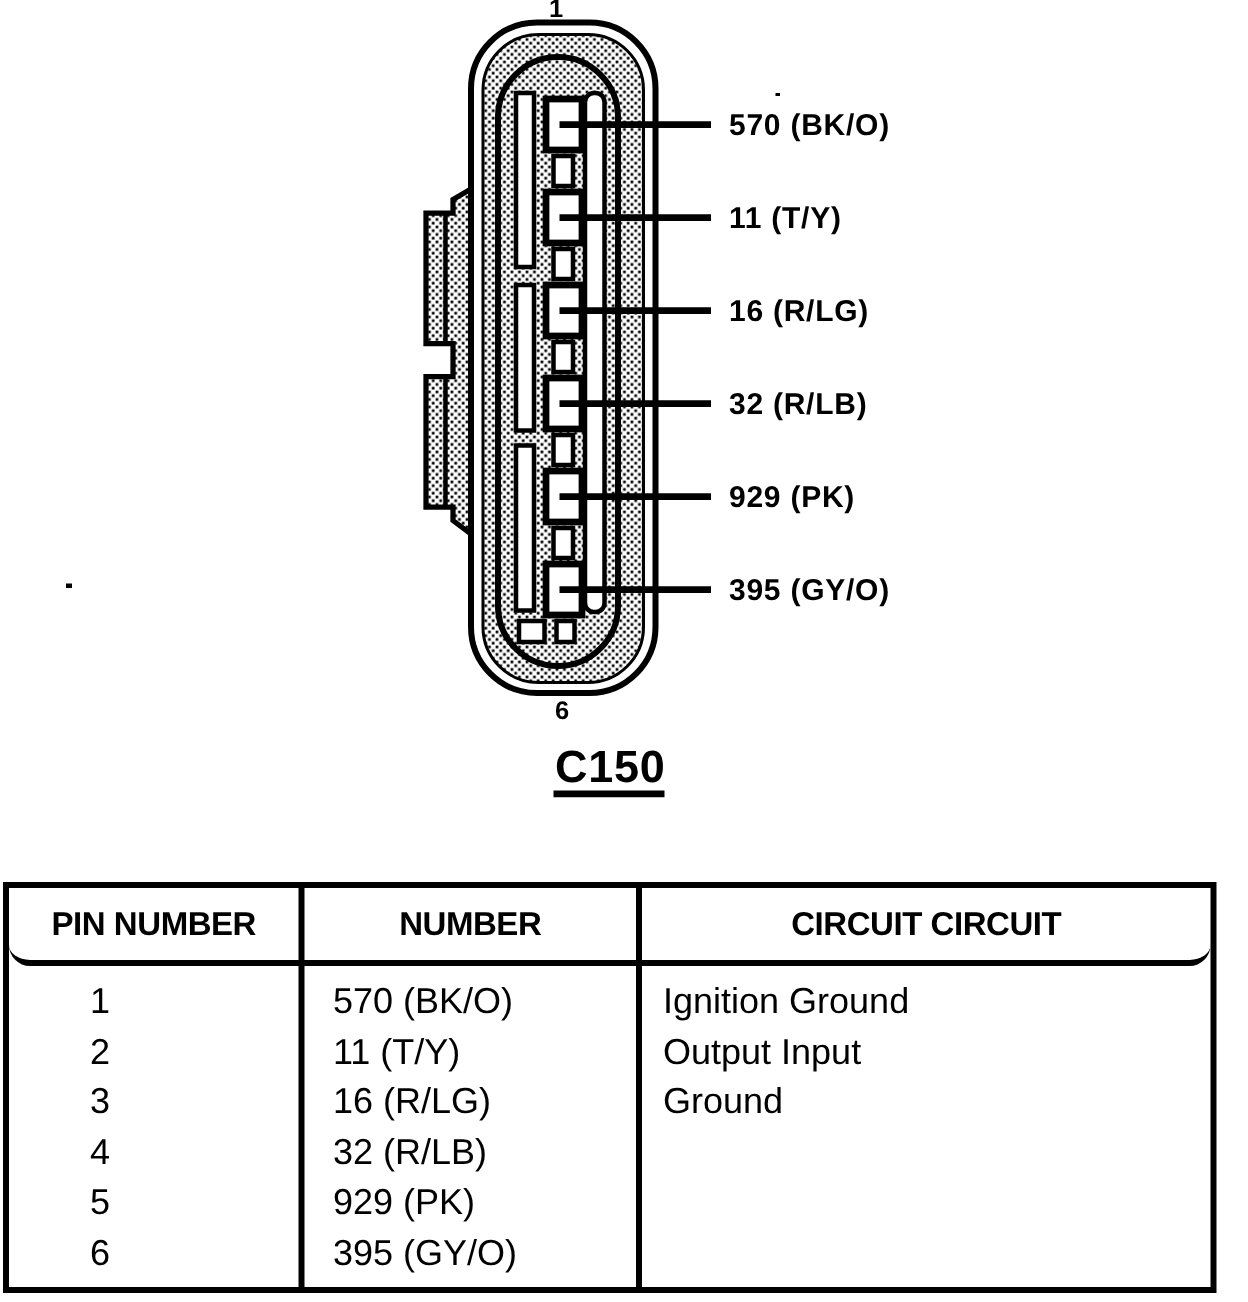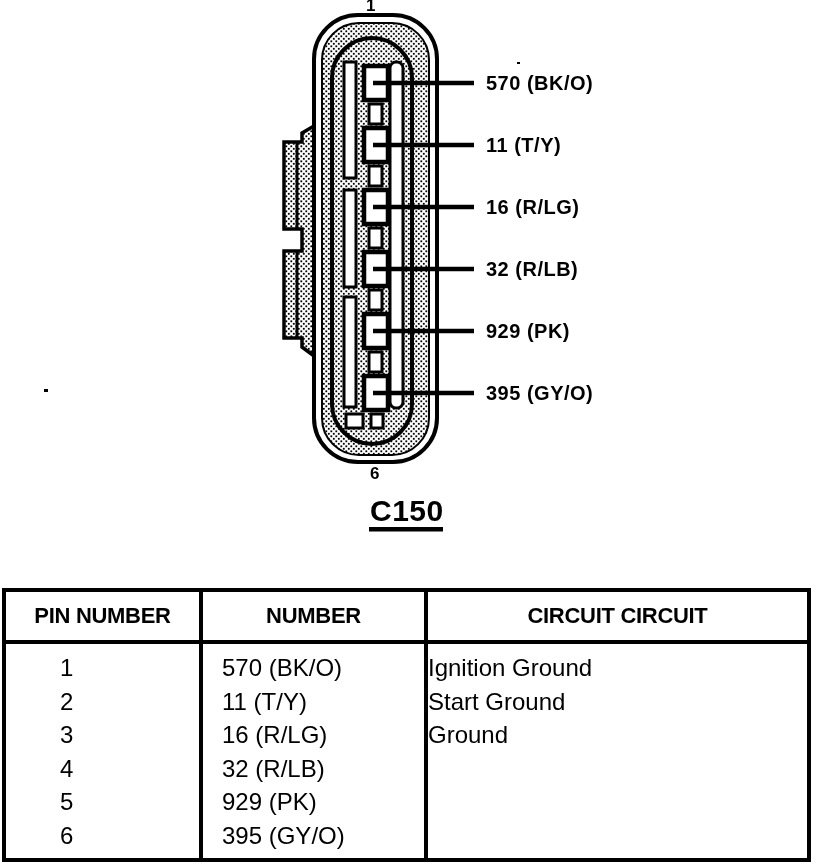--- a/index.html
+++ b/index.html
@@ -10,34 +10,34 @@
   .connector-svg{position:absolute;left:0;top:0;}
   .svg-label{font-family:"Liberation Sans",sans-serif;font-weight:bold;fill:#000;}
   .pin-wire-label{font-size:20px;letter-spacing:.5px;}
   .pin-index{font-size:17px;}
   .connector-id{font-size:30px;letter-spacing:.5px;}
 
   .pin-table{
     position:absolute;left:2px;top:588px;width:801px;
     border:4px solid #000;background:#fff;
   }
-  .t-head{display:grid;grid-template-columns:197px 225px 1fr;border-bottom:4px solid #000;}
+  .t-head{display:grid;grid-template-columns:197px 225px 1fr;border-bottom:4px solid #000;border-radius:14px;}
   .t-head .th{
     height:48px;line-height:48px;text-align:center;
     font-weight:bold;font-size:22px;letter-spacing:-0.3px;
     border-right:4px solid #000;white-space:nowrap;overflow:hidden;
   }
   .t-head .th:last-child{border-right:none;}
   .t-body{display:grid;grid-template-columns:197px 225px 1fr;height:214px;}
   .t-body .td{border-right:4px solid #000;padding-top:7px;font-size:24px;}
   .t-body .td:last-child{border-right:none;}
   .t-body .ln{line-height:33.5px;white-space:nowrap;}
   .col-pin .ln{padding-left:54px;}
   .col-circuit .ln{padding-left:19px;}
-  .col-function .ln{}
+  .col-function .ln{padding-left:14px;}
 
   .speck{position:absolute;background:#000;}
 </style>
 </head>
 <body>
 
 <div class="page">
 
   <svg class="connector-svg" width="832" height="560" viewBox="0 0 832 560">
     <defs>
@@ -133,19 +133,19 @@
       <div class="td col-circuit">
         <div class="ln">570 (BK/O)</div>
         <div class="ln">11 (T/Y)</div>
         <div class="ln">16 (R/LG)</div>
         <div class="ln">32 (R/LB)</div>
         <div class="ln">929 (PK)</div>
         <div class="ln">395 (GY/O)</div>
       </div>
       <div class="td col-function">
         <div class="ln">Ignition Ground</div>
-        <div class="ln">Start Ground</div>
+        <div class="ln">Output Input</div>
         <div class="ln">Ground</div>
       </div>
     </div>
   </div>
 
 </div>
 
 </body></html>

